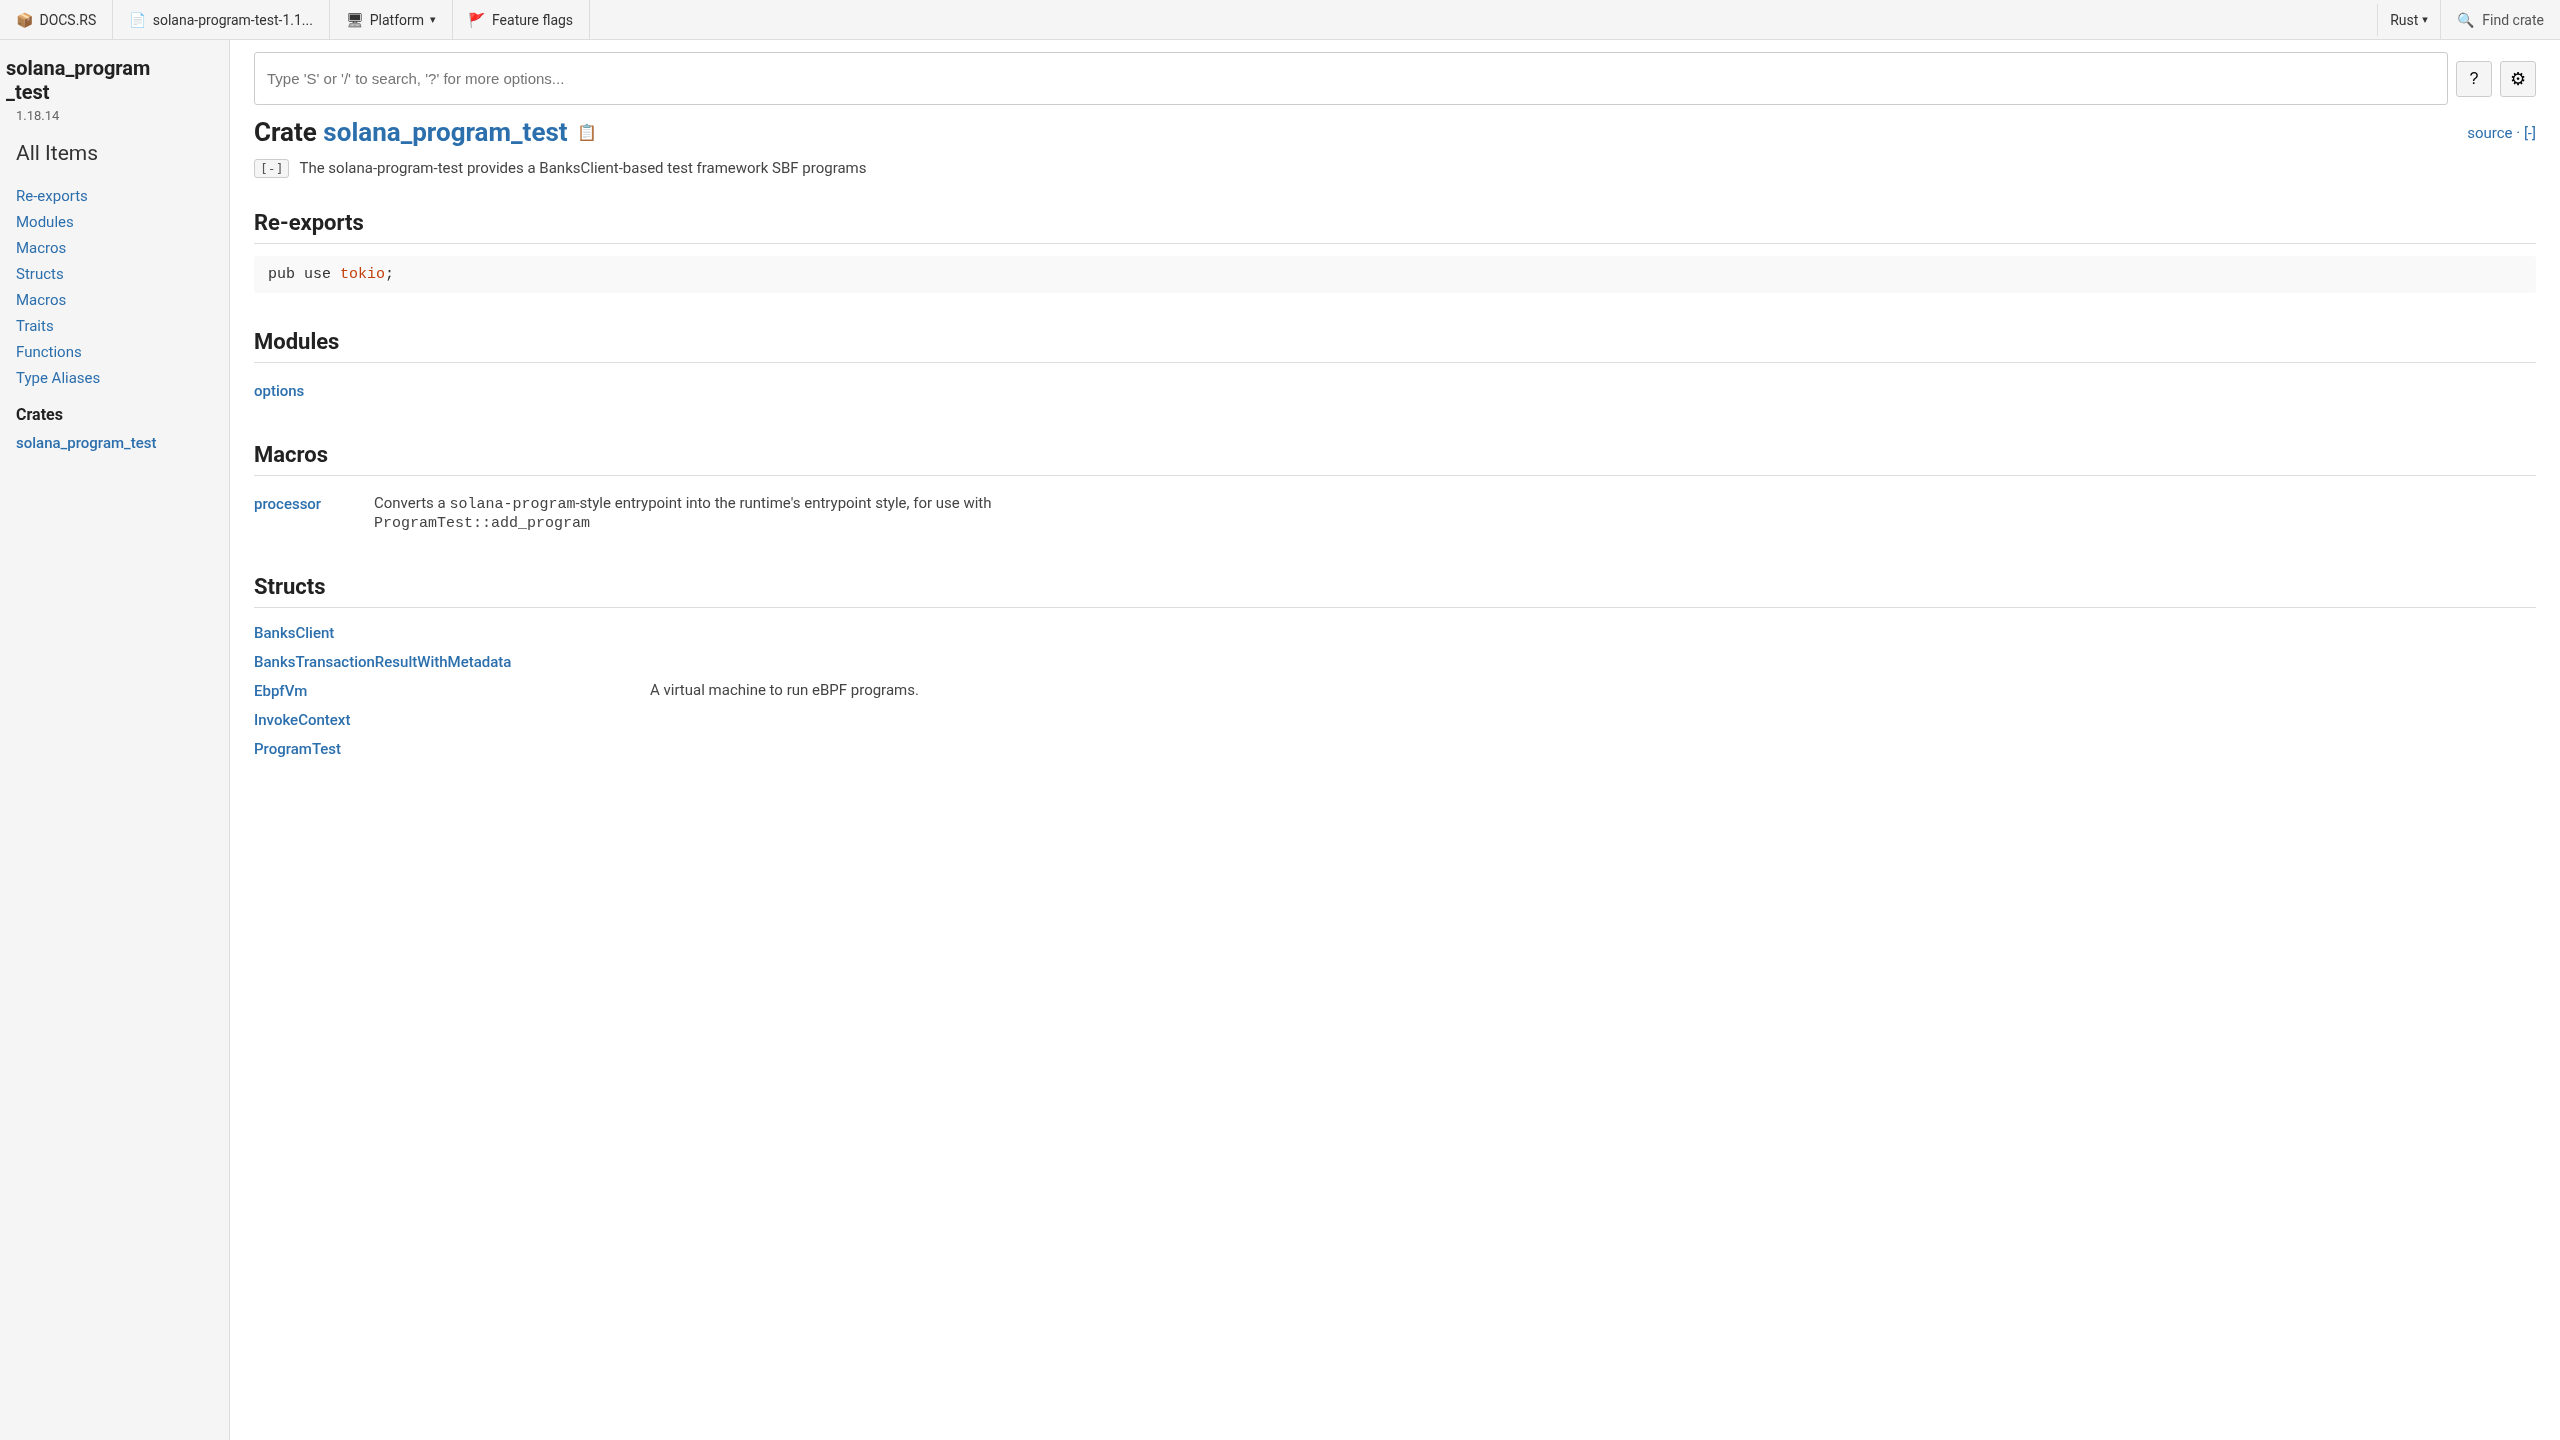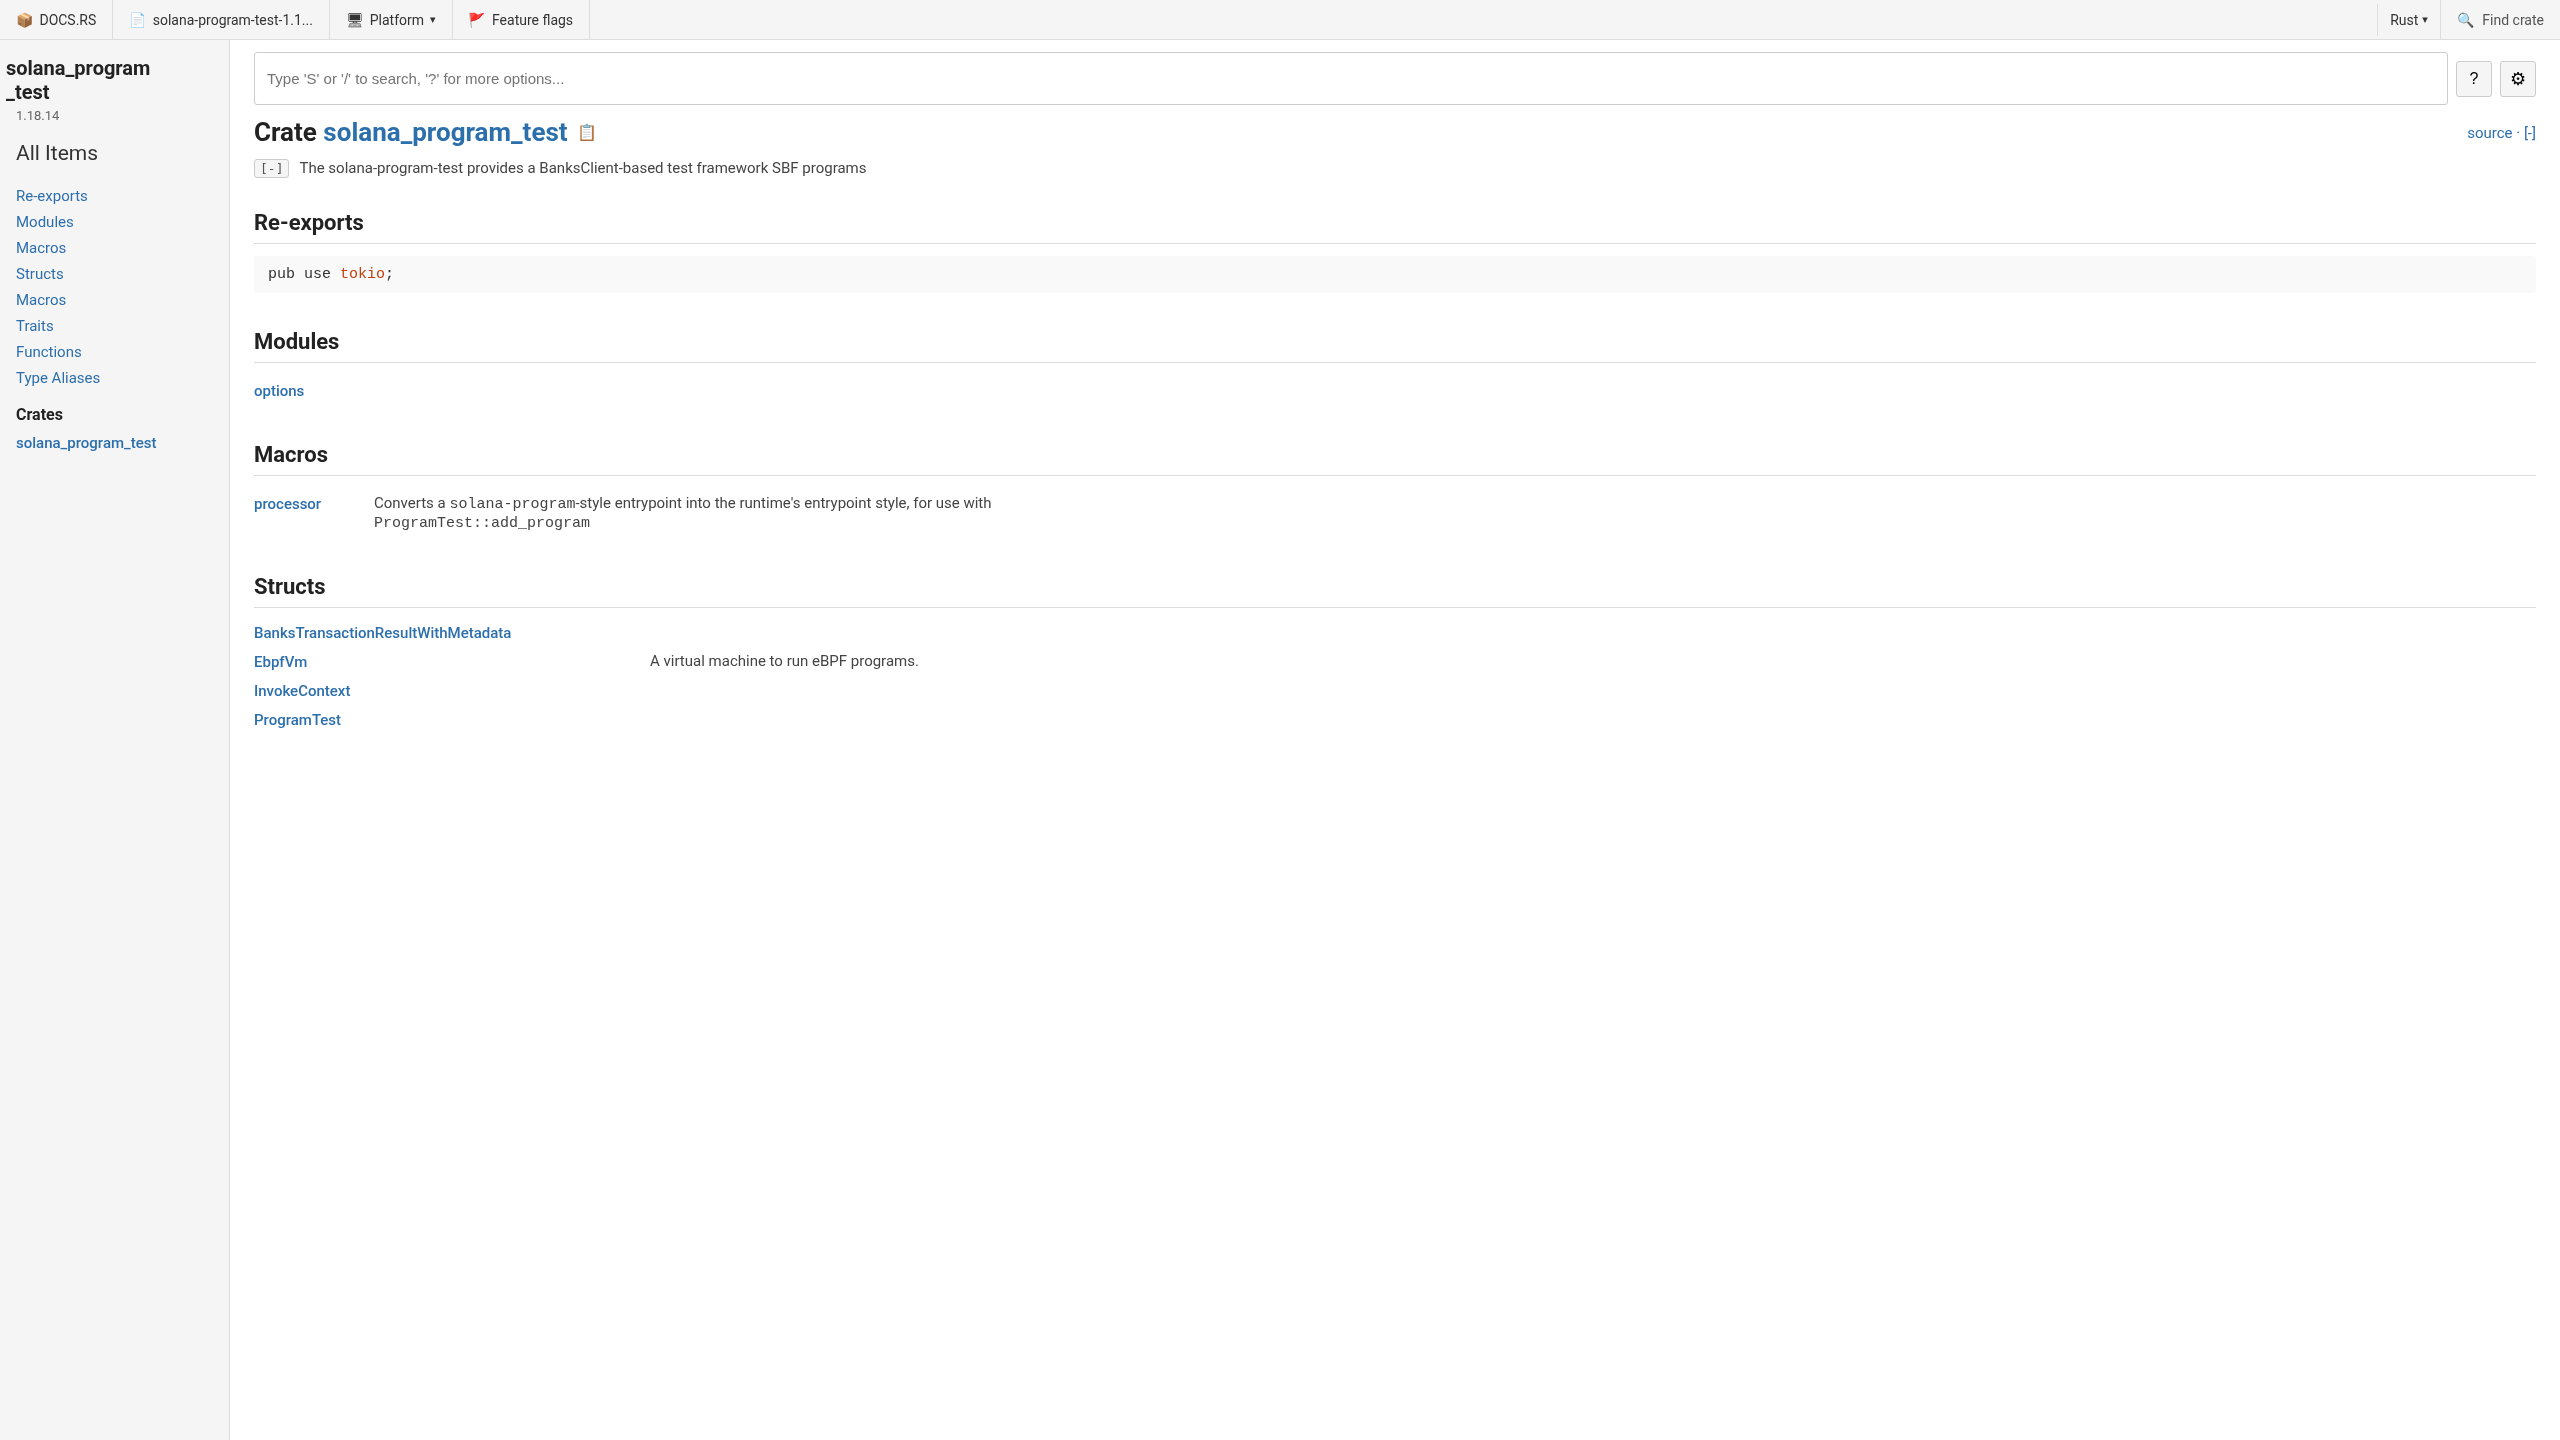--- a/index.html
+++ b/index.html
@@ -394,20 +394,23 @@
           Converts a <code class="mono">solana-program</code>-style entrypoint into the runtime's entrypoint style, for use with<br>
           <code class="mono">ProgramTest::add_program</code>
         </div>
       </div>
     </div>
 
     <div class="section">
       <div class="section-title">Structs</div>
       <div class="structs-list" id="structs-list">
           <div class="struct-row">
+            <div class="struct-name"><a class="item-link">BanksClient</a></div>
+          </div>
+          <div class="struct-row">
             <div class="struct-name"><a class="item-link">BanksTransactionResultWithMetadata</a></div>
           </div>
           <div class="struct-row">
             <div class="struct-name"><a class="item-link">EbpfVm</a></div>
             <div class="struct-desc">A virtual machine to run eBPF programs.</div>
           </div>
           <div class="struct-row">
             <div class="struct-name"><a class="item-link">InvokeContext</a></div>
           </div>
           <div class="struct-row">

